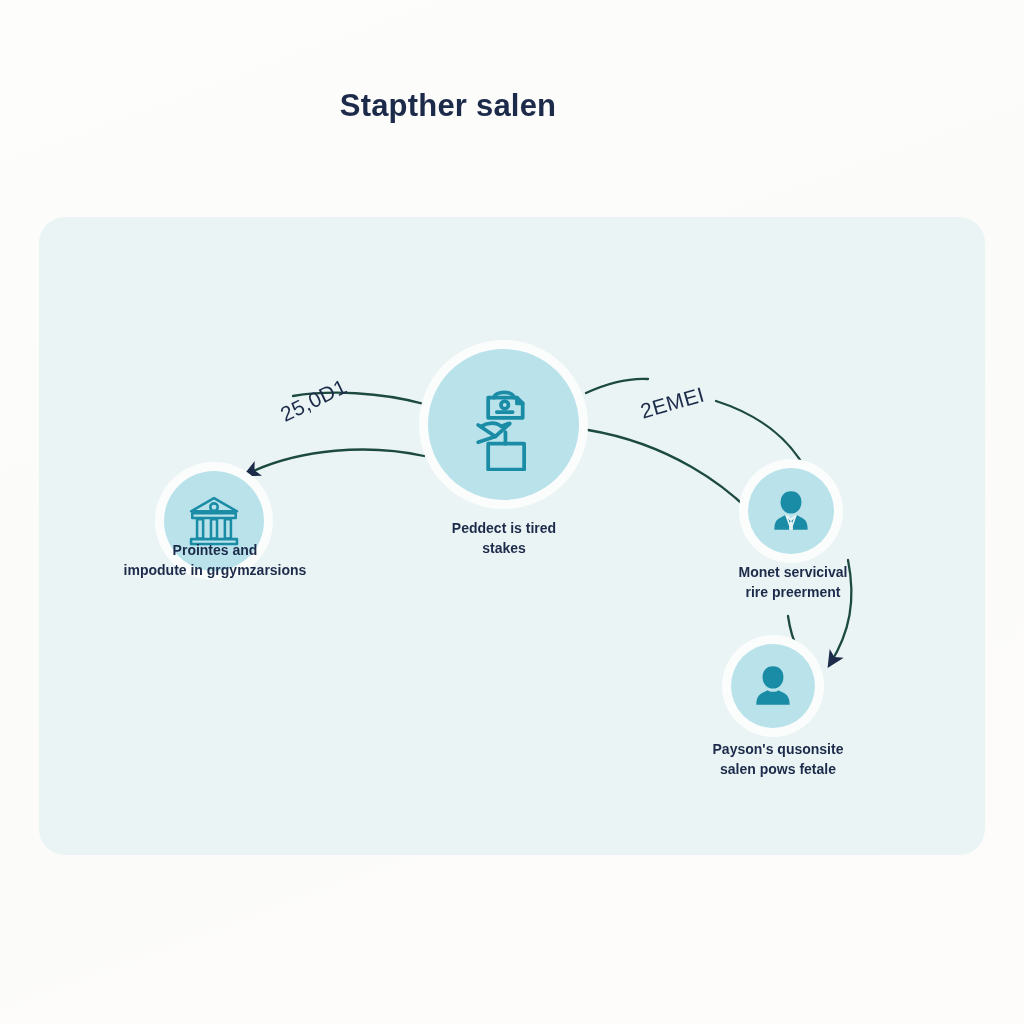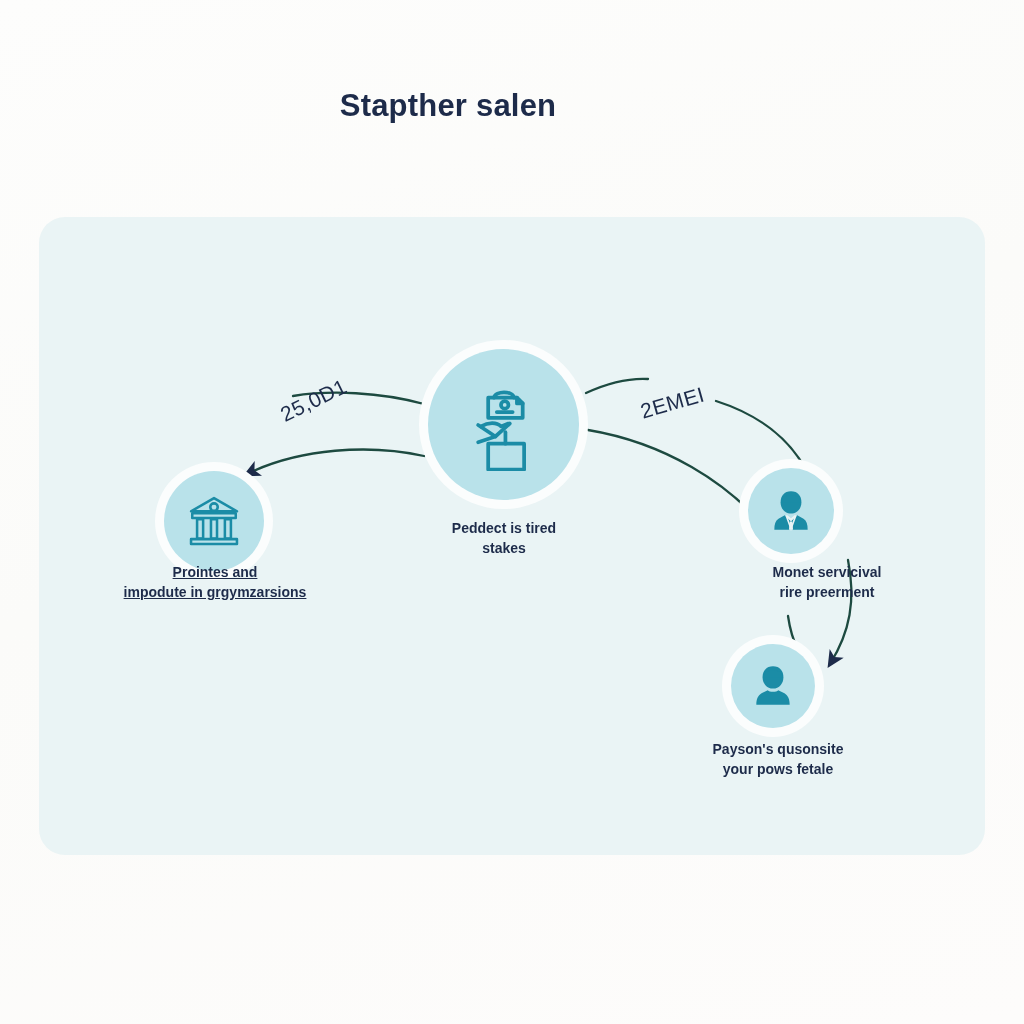--- a/index.html
+++ b/index.html
@@ -69,27 +69,27 @@
     text-align: center;
     font-size: 14px;
     font-weight: bold;
     line-height: 1.42;
     color: #1d2b4a;
     white-space: pre-line;
   }
 
   
   #node-source .node-circle   { left: 164px; top: 471px; width: 100px; height: 100px; }
-  #node-source .node-label    { left: 45px;  top: 563px; width: 340px; text-decoration: underline; }
+  #node-source .node-label    { left: 45px;  top: 541px; width: 340px; }
 
   #node-process .node-circle  { left: 428px; top: 349px; width: 151px; height: 151px; }
   #node-process .node-label   { left: 384px; top: 519px; width: 240px; }
 
   #node-agent .node-circle    { left: 748px; top: 468px; width: 86px; height: 86px; }
-  #node-agent .node-label     { left: 707px; top: 563px; width: 240px; }
+  #node-agent .node-label     { left: 673px; top: 563px; width: 240px; }
 
   #node-customer .node-circle { left: 731px; top: 644px; width: 84px; height: 84px; }
   #node-customer .node-label  { left: 658px; top: 740px; width: 240px; }
 
   
   .edge-label {
     position: absolute;
     font-size: 21px;
     color: #1d2b4a;
     font-weight: normal;
@@ -200,14 +200,14 @@
   <div class="node-circle">
     <svg width="50" height="50" viewBox="0 0 48 48">
       <g fill="#1b8ca6">
         <path d="M24 5 C17.5 5, 14 9.5, 14 15.5 C14 21.5, 18 26.5, 24 26.5 C30 26.5, 34 21.5, 34 15.5 C34 9.5, 30.5 5, 24 5 Z"></path>
         <path d="M15.5 12 C17 8, 31 8, 32.5 12 L33 16 L15 16 Z"></path>
         <path d="M19 28 L13 31 C9.5 33, 8 37, 8 42 L40 42 C40 37, 38.5 33, 35 31 L29 28 C27.5 30, 20.5 30, 19 28 Z"></path>
       </g>
     </svg>
   </div>
   <div class="node-label">Payson's qusonsite
-your pows fetale</div>
+salen pows fetale</div>
 </div>
 
 </body></html>

